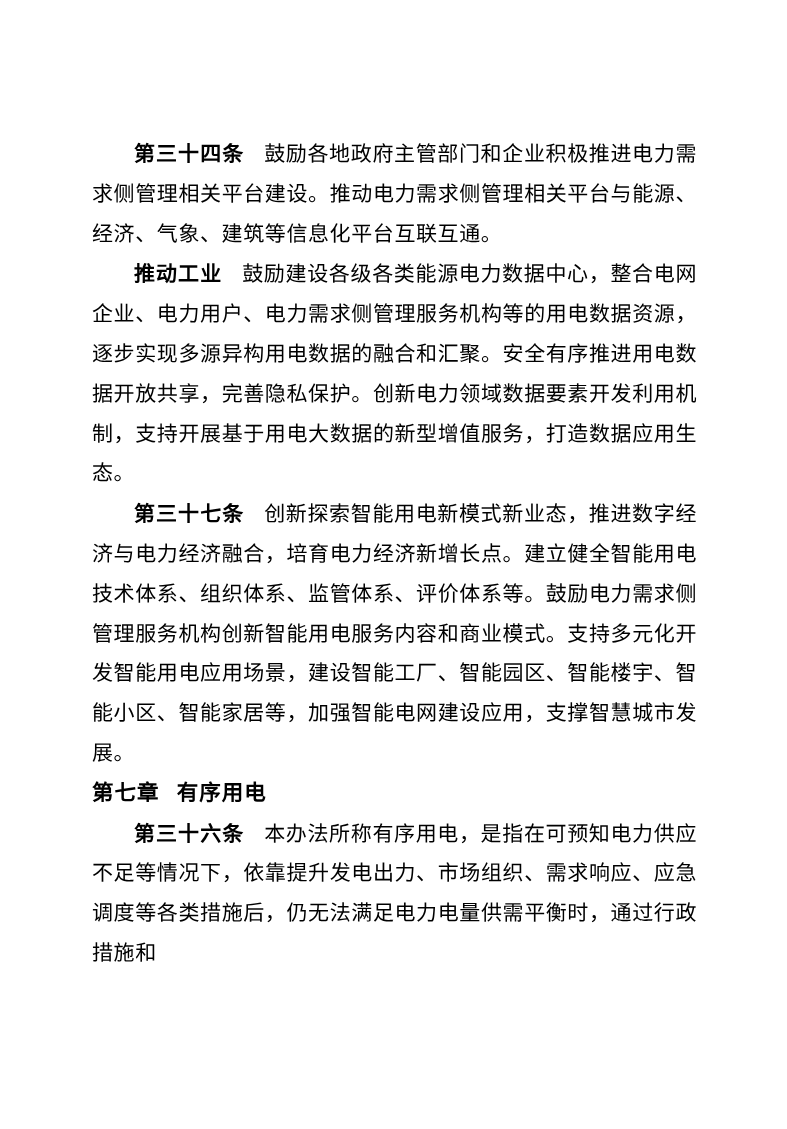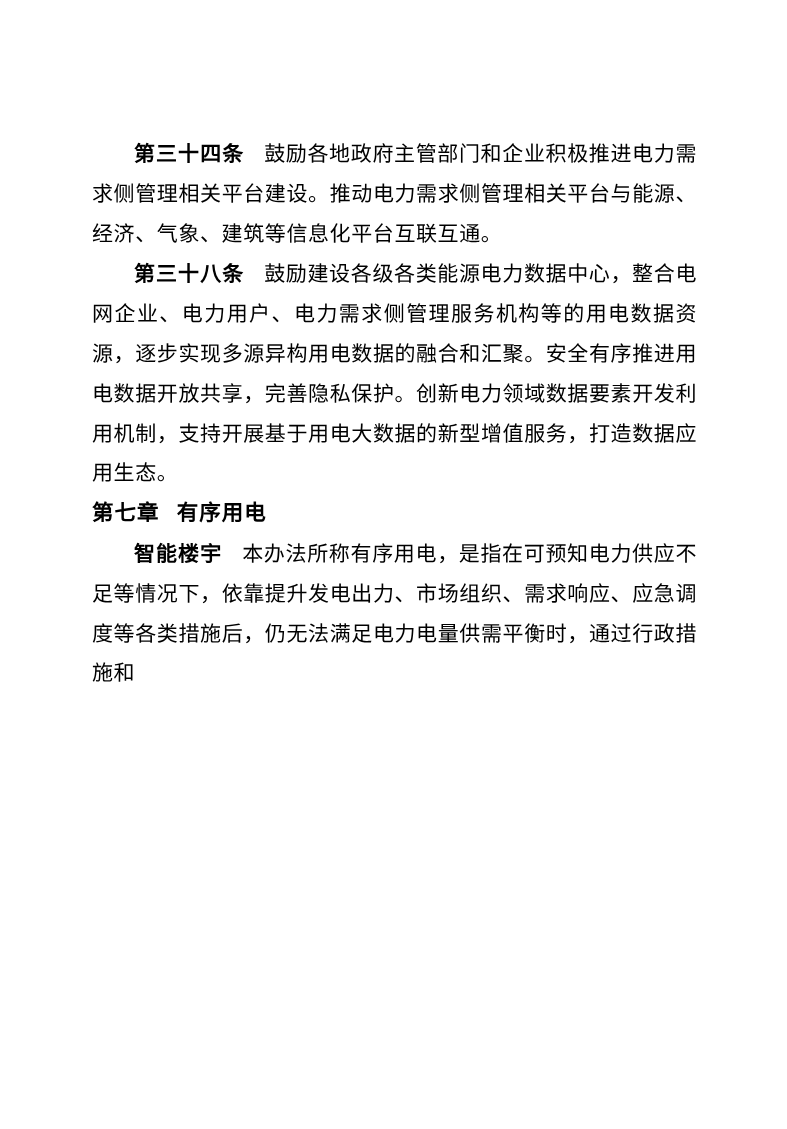--- a/index.html
+++ b/index.html
@@ -59,21 +59,22 @@
 </style>
 </head>
 <body>
 
 <div class="page">
   <main class="content">
 
     <p class="para"><span class="article-label">第三十四条</span><span>鼓励各地政府主管部门和企业积极推进电力需求侧管理相关平台建设。推动电力需求侧管理相关平台与能源、经济、气象、建筑等信息化平台互联互通。</span></p>
 
 
-    <p class="para"><span class="article-label">第三十八条</span><span>鼓励建设各级各类能源电力数据中心，整合电网企业、电力用户、电力需求侧管理服务机构等的用电数据资源，逐步实现多源异构用电数据的融合和汇聚。安全有序推进用电数据开放共享，完善隐私保护。创新电力领域数据要素开发利用机制，支持开展基于用电大数据的新型增值服务，打造数据应用生态。</span></p>
+    <p class="para"><span class="article-label">推动工业</span><span>鼓励建设各级各类能源电力数据中心，整合电网企业、电力用户、电力需求侧管理服务机构等的用电数据资源，逐步实现多源异构用电数据的融合和汇聚。安全有序推进用电数据开放共享，完善隐私保护。创新电力领域数据要素开发利用机制，支持开展基于用电大数据的新型增值服务，打造数据应用生态。</span></p>
 
+    <p class="para"><span class="article-label">第三十七条</span><span>创新探索智能用电新模式新业态，推进数字经济与电力经济融合，培育电力经济新增长点。建立健全智能用电技术体系、组织体系、监管体系、评价体系等。鼓励电力需求侧管理服务机构创新智能用电服务内容和商业模式。支持多元化开发智能用电应用场景，建设智能工厂、智能园区、智能楼宇、智能小区、智能家居等，加强智能电网建设应用，支撑智慧城市发展。</span></p>
 
     <h2 class="chapter"><span>第七章</span><span class="chapter-title">有序用电</span></h2>
 
-    <p class="para"><span class="article-label">智能楼宇</span><span>本办法所称有序用电，是指在可预知电力供应不足等情况下，依靠提升发电出力、市场组织、需求响应、应急调度等各类措施后，仍无法满足电力电量供需平衡时，通过行政措施和</span></p>
+    <p class="para"><span class="article-label">第三十六条</span><span>本办法所称有序用电，是指在可预知电力供应不足等情况下，依靠提升发电出力、市场组织、需求响应、应急调度等各类措施后，仍无法满足电力电量供需平衡时，通过行政措施和</span></p>
 
   </main>
 </div>
 
 </body></html>

